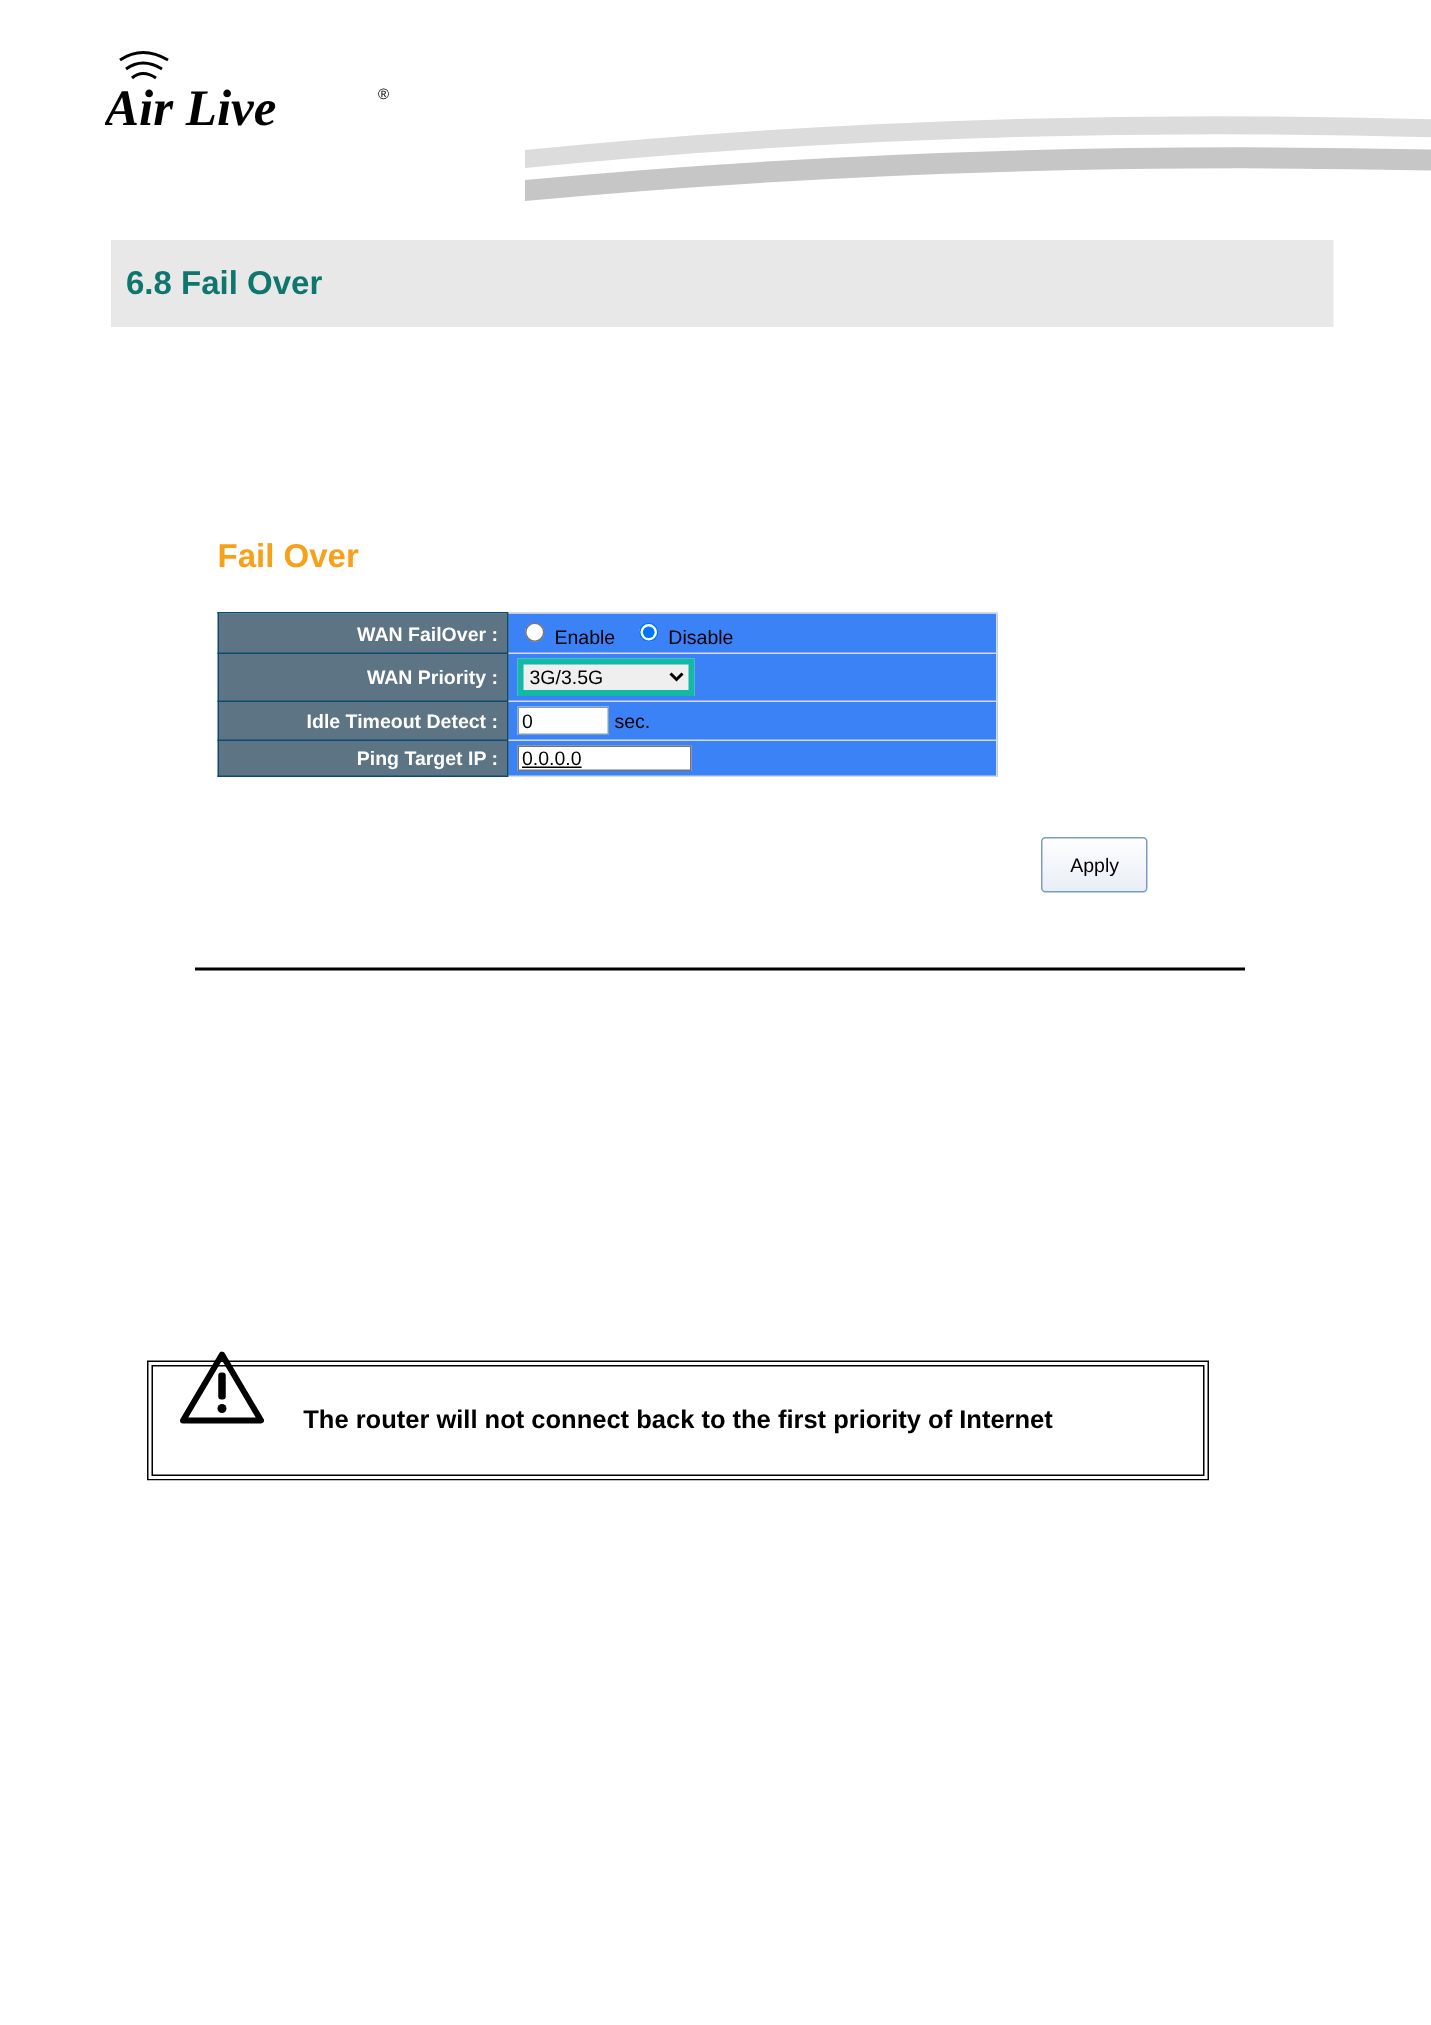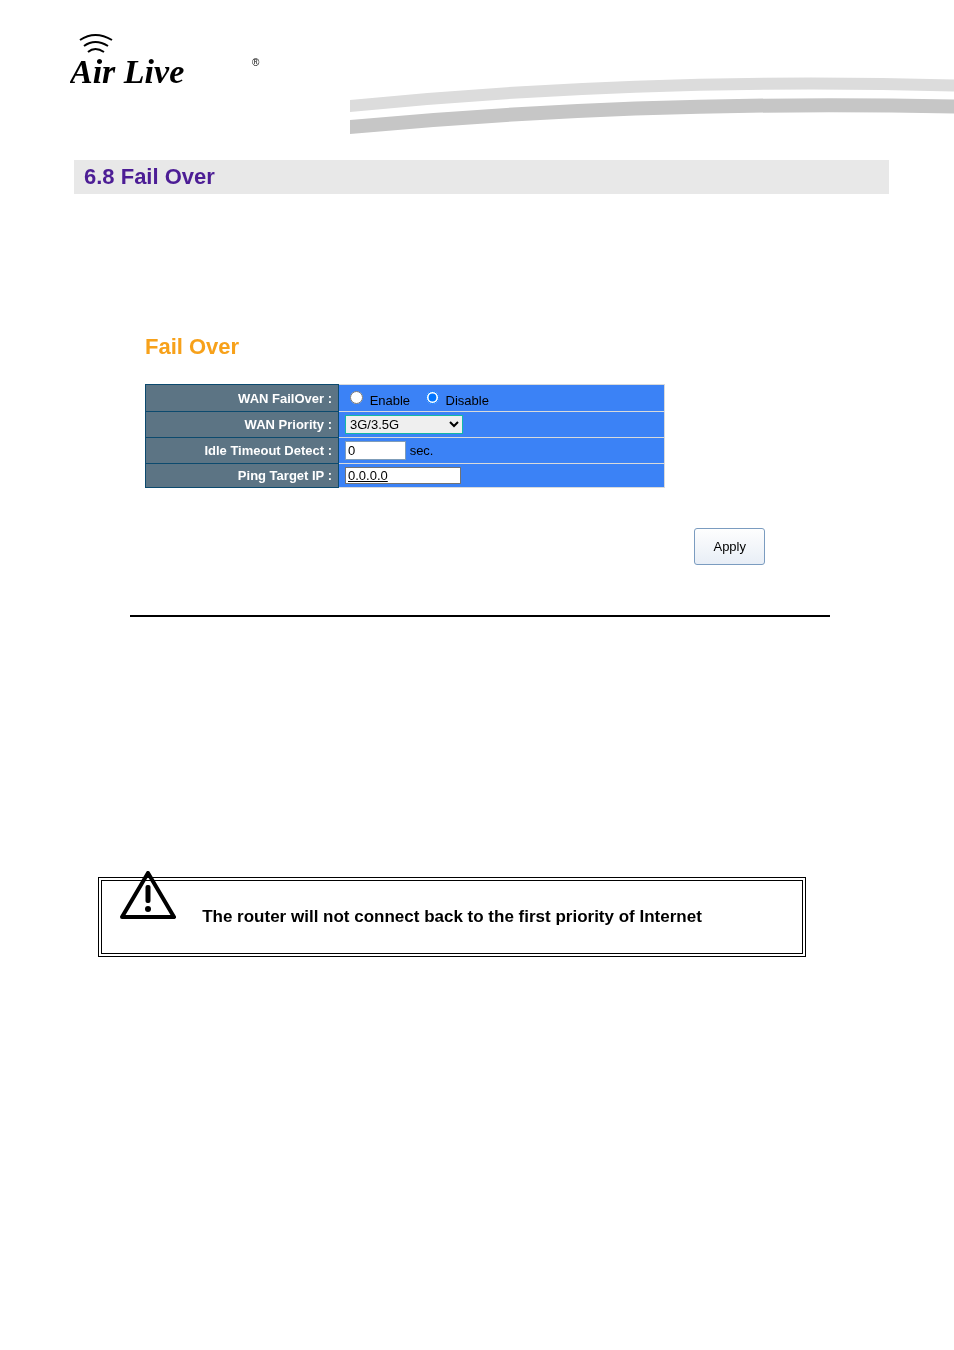--- a/index.html
+++ b/index.html
@@ -22,24 +22,24 @@
     position: absolute;
     top: 70px;
     left: 350px;
     right: 0;
     height: 80px;
     overflow: hidden;
   }
   .section-heading {
     margin: 40px 0 0 74px;
     background: #e8e8e8;
-    padding: 4px 10px;
+    padding: 16px 10px;
     font-size: 22px;
     font-weight: bold;
-    color: #4c1d95;
+    color: #0f766e;
     width: 795px;
   }
   .content-wrap {
     margin: 140px 0 0 145px;
     width: 700px;
   }
   .panel-title {
     color: #f7a11a;
     font-weight: bold;
     font-size: 22px;
@@ -79,21 +79,21 @@
   input[type="text"].med {
     width: 110px;
     font-size: 13px;
     border: 1px solid #737373;
     padding: 0 2px;
     text-decoration: underline;
   }
   select.sel {
     width: 118px;
     font-size: 13px;
-    border: 1px solid #14b8a6;
+    border: 4px solid #14b8a6;
   }
   .radio-lbl {
     font-size: 13px;
     vertical-align: middle;
   }
   .apply-row {
     width: 620px;
     text-align: right;
     margin-top: 40px;
   }

